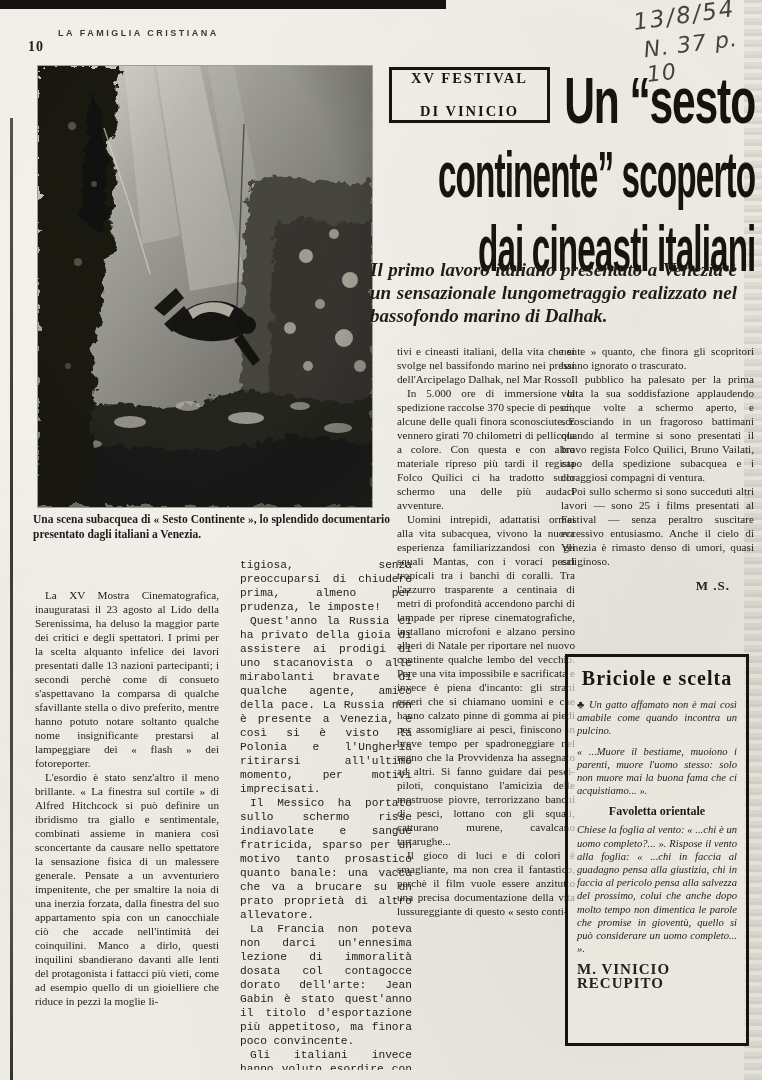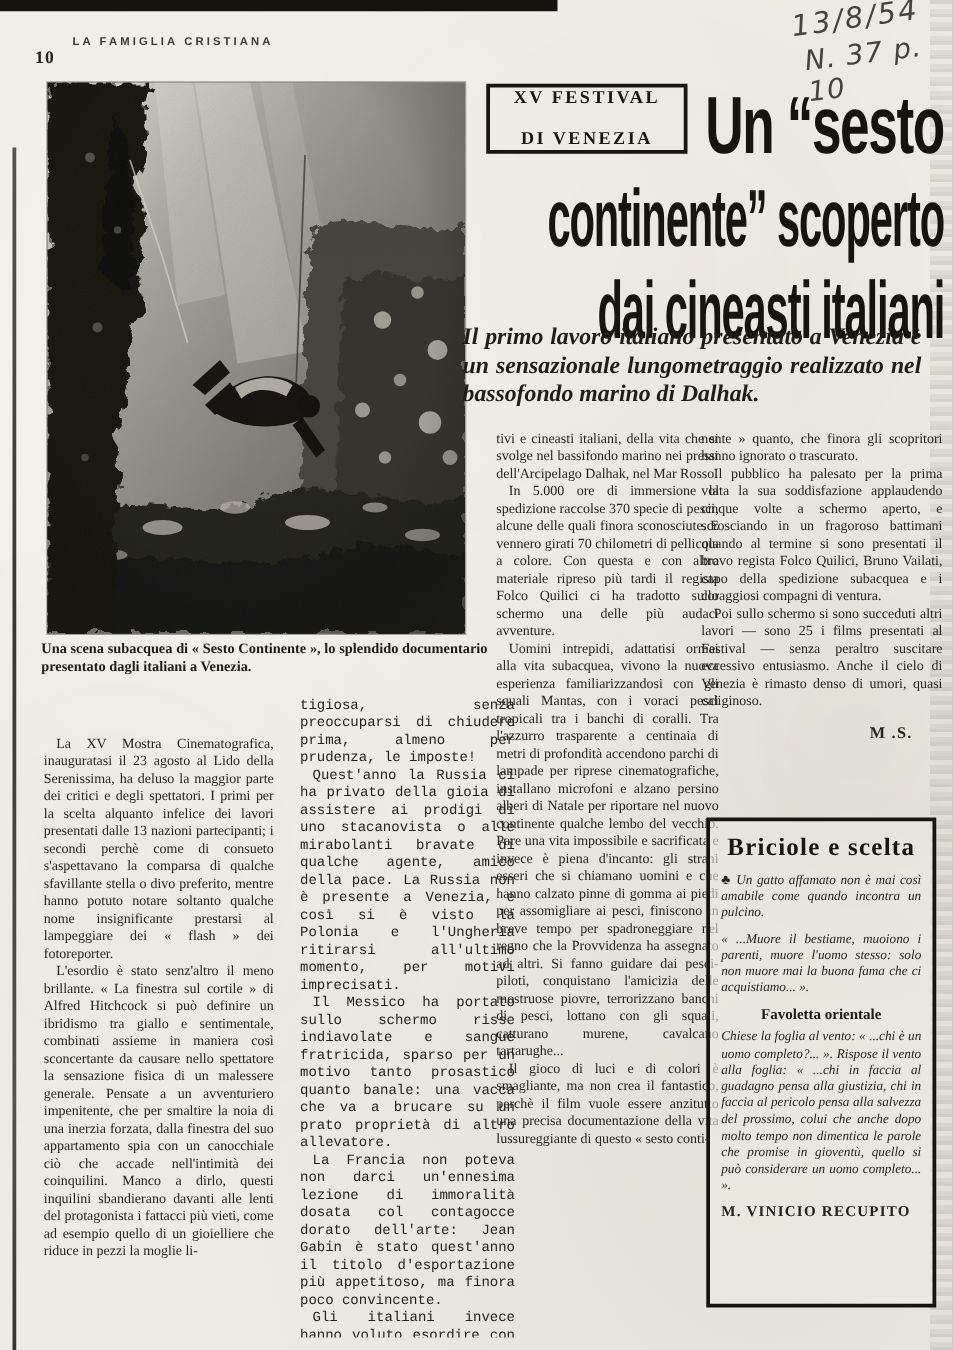--- a/index.html
+++ b/index.html
@@ -51,21 +51,21 @@
   .col4{left:561px;top:344px;width:193px;height:306px;}
   .byline{display:block;text-align:right;font:700 13px/16px "Liberation Serif",serif;margin-top:10px;padding-right:24px;letter-spacing:1px;}
   
   .pearlbox{position:absolute;left:565px;top:654px;width:184px;height:392px;border:3px solid #15140f;background:rgba(237,235,227,.6);
     padding:6px 9px;box-sizing:border-box;overflow:hidden;}
   .pearlbox h2{margin:4px 0 9px 0;text-align:center;font:700 20px/22px "Liberation Serif",serif;letter-spacing:1px;color:#17150f;}
   .pearlbox p{margin:0 0 7px 0;font-style:italic;font-size:10.6px;line-height:13.2px;text-align:justify;color:#24221c;}
   .pearlbox .club{font-style:normal;font-size:11px;}
   .pearlbox .lbl{font-style:normal;font-weight:700;}
   .pearlbox h3{margin:6px 0 5px 0;text-align:center;font:700 12px/14px "Liberation Serif",serif;color:#1b1914;}
-  .pearlbox .sig{font-style:normal;font-weight:700;font-size:12px;letter-spacing:1px;text-align:left;margin-top:8px;}
+  .pearlbox .sig{font-style:normal;font-weight:700;font-size:15px;letter-spacing:1px;text-align:left;margin-top:8px;}
   
   .grain{position:absolute;inset:0;pointer-events:none;opacity:.5;
     background:
      radial-gradient(circle at 12% 64%, rgba(110,106,96,.06), rgba(0,0,0,0) 30%),
      radial-gradient(circle at 70% 20%, rgba(110,106,96,.05), rgba(0,0,0,0) 35%),
      radial-gradient(circle at 90% 55%, rgba(110,106,96,.07), rgba(0,0,0,0) 25%);}
 </style>
 </head>
 <body>
 
@@ -163,21 +163,21 @@
 
       <rect x="0" y="0" width="334" height="441" filter="url(#grainf)" opacity="0.22"></rect>
       <rect x="0" y="0" width="334" height="441" fill="url(#vign)"></rect>
     </svg>
   </figure>
 
   <div class="caption">Una scena subacquea di « Sesto Continente », lo splendido documentario presentato dagli italiani a Venezia.</div>
 
   <div class="kicker">
     <span>XV FESTIVAL</span>
-    <span>DI VENEZIA</span>
+    <span>DI VINICIO</span>
   </div>
 
   <div class="hl hl1">Un “sesto</div>
   <div class="hl hl2">continente” scoperto</div>
   <div class="hl hl3">dai cineasti italiani</div>
 
   <div class="standfirst">Il primo lavoro italiano presentato a Venezia è un sensazionale lungometraggio realizzato nel bassofondo marino di Dalhak.</div>
 
   <div class="col col1">
     <p>La XV Mostra Cinematografica, inauguratasi il 23 agosto al Lido della Serenissima, ha deluso la maggior parte dei critici e degli spettatori. I primi per la scelta alquanto infelice dei lavori presentati dalle 13 nazioni partecipanti; i secondi perchè come di consueto s'aspettavano la comparsa di qualche sfavillante stella o divo preferito, mentre hanno potuto notare soltanto qualche nome insignificante prestarsi al lampeggiare dei « flash » dei fotoreporter.</p>

